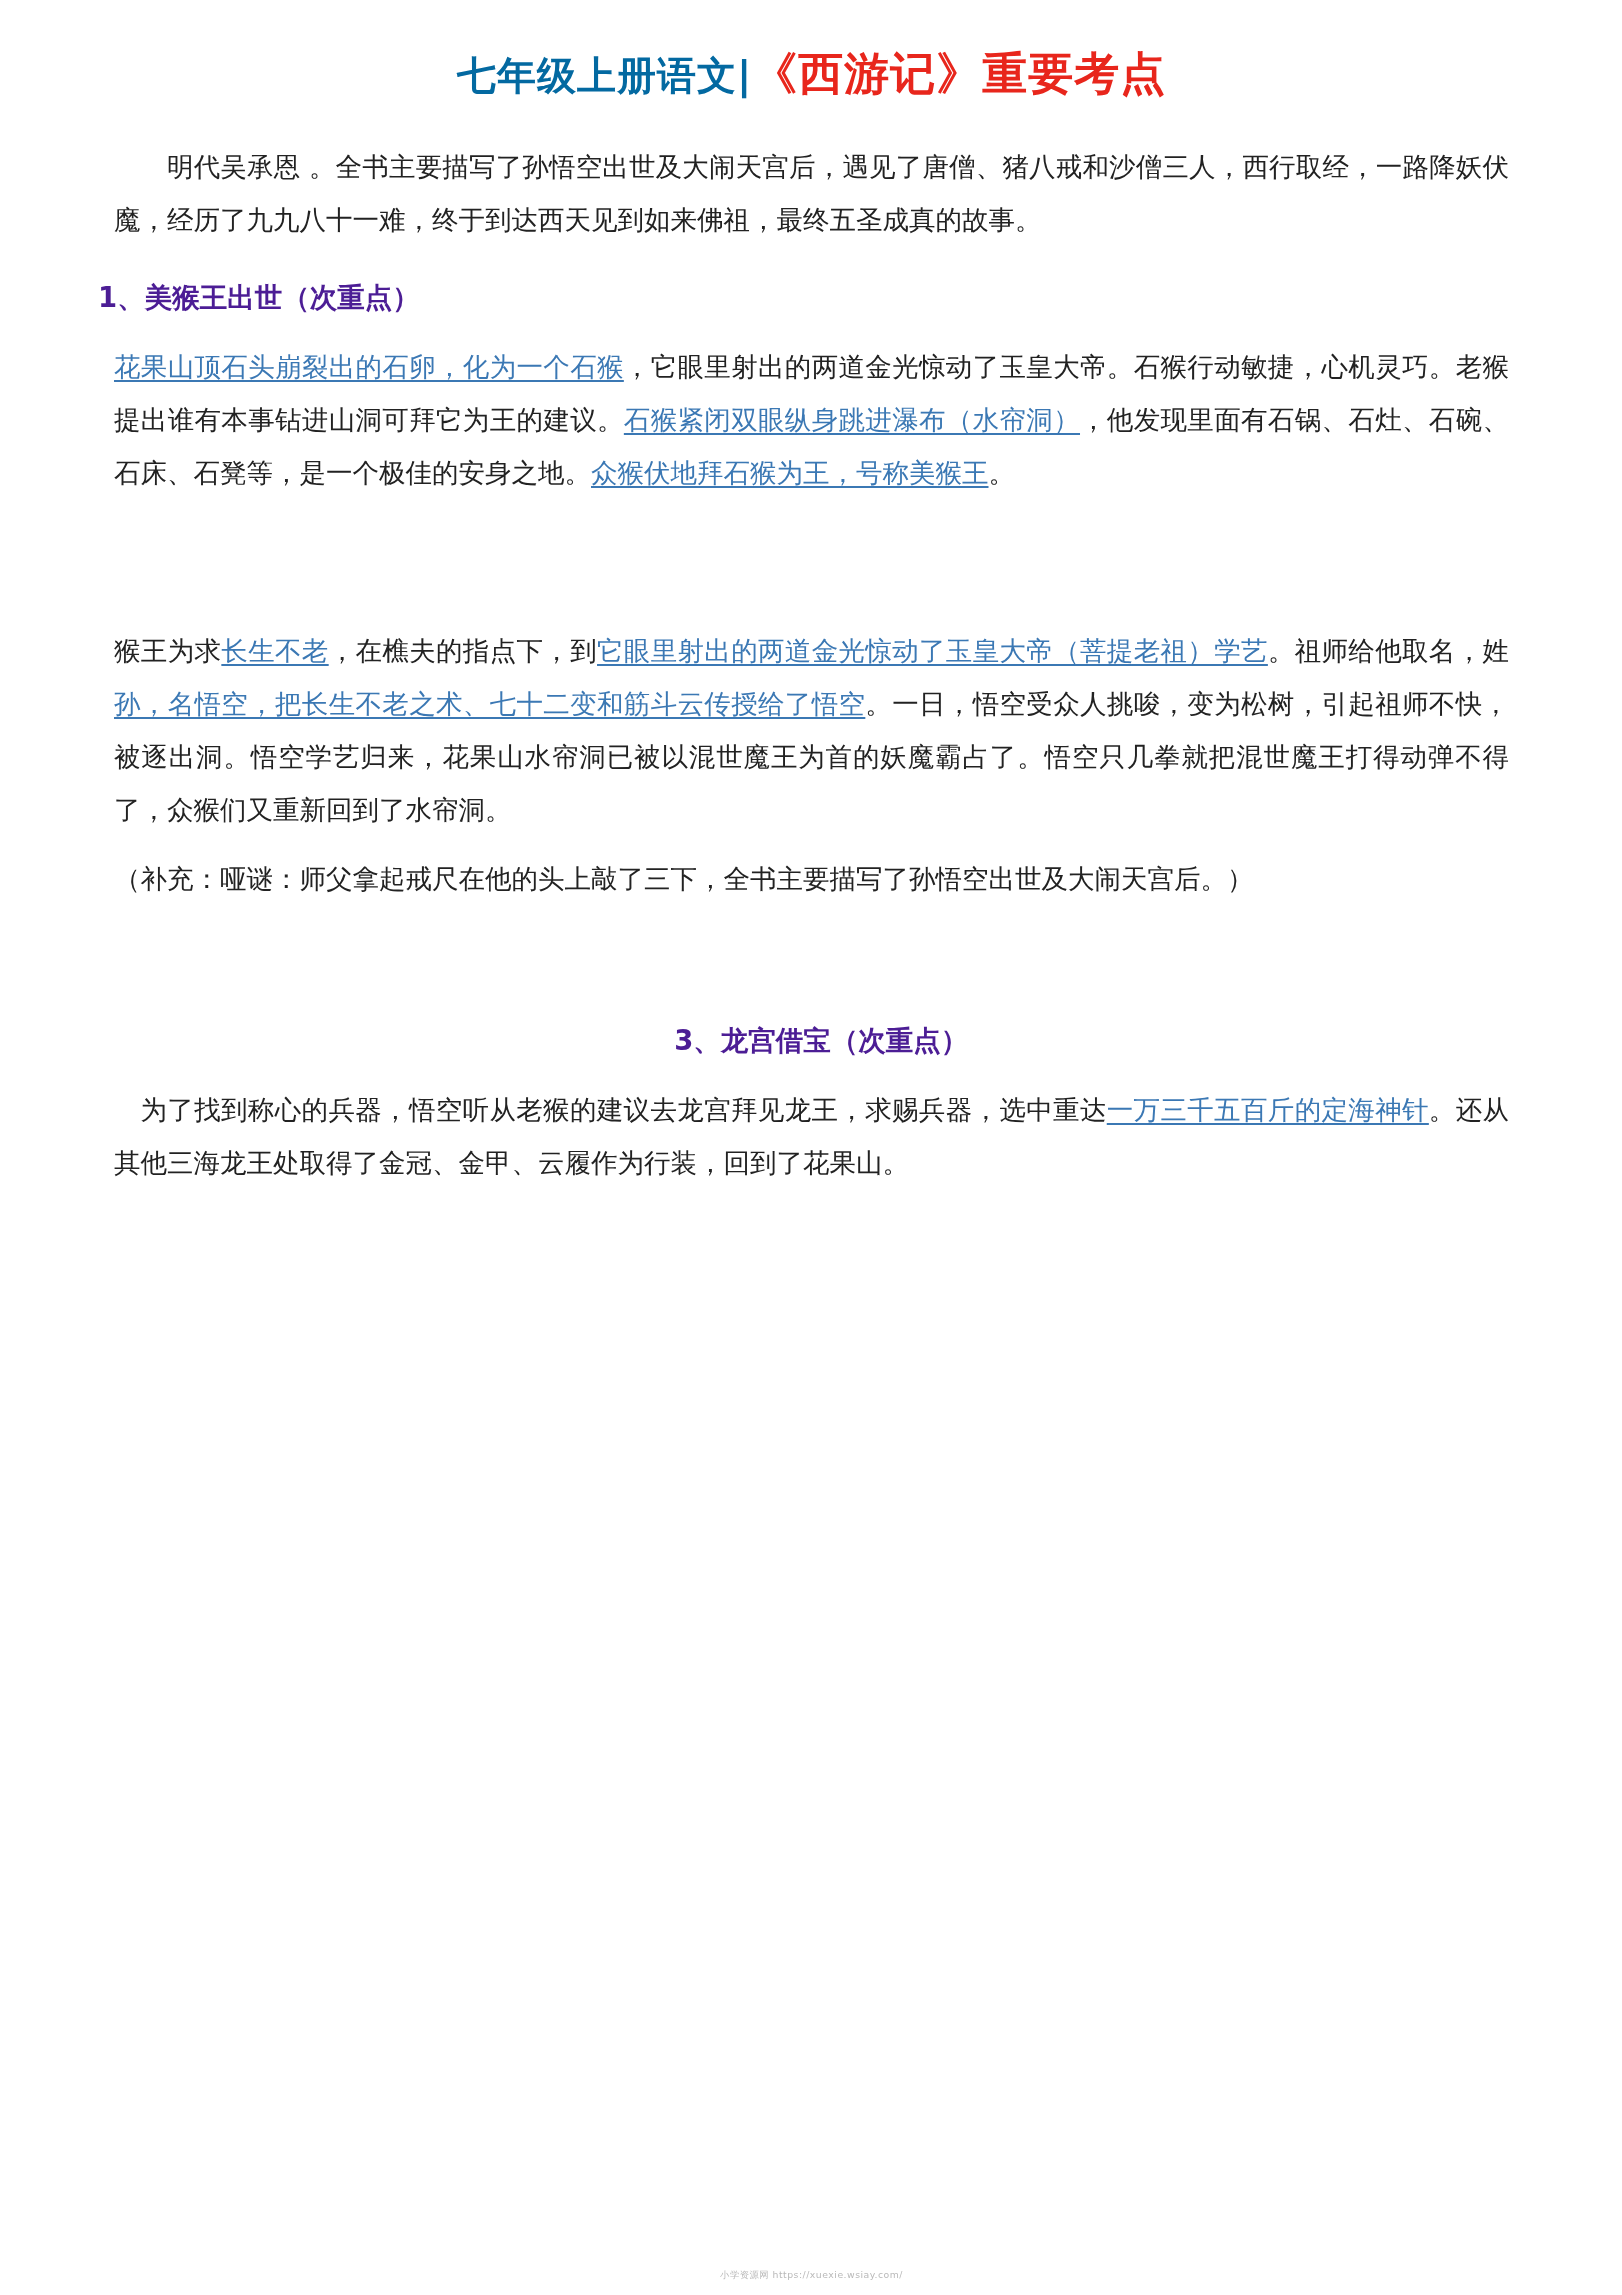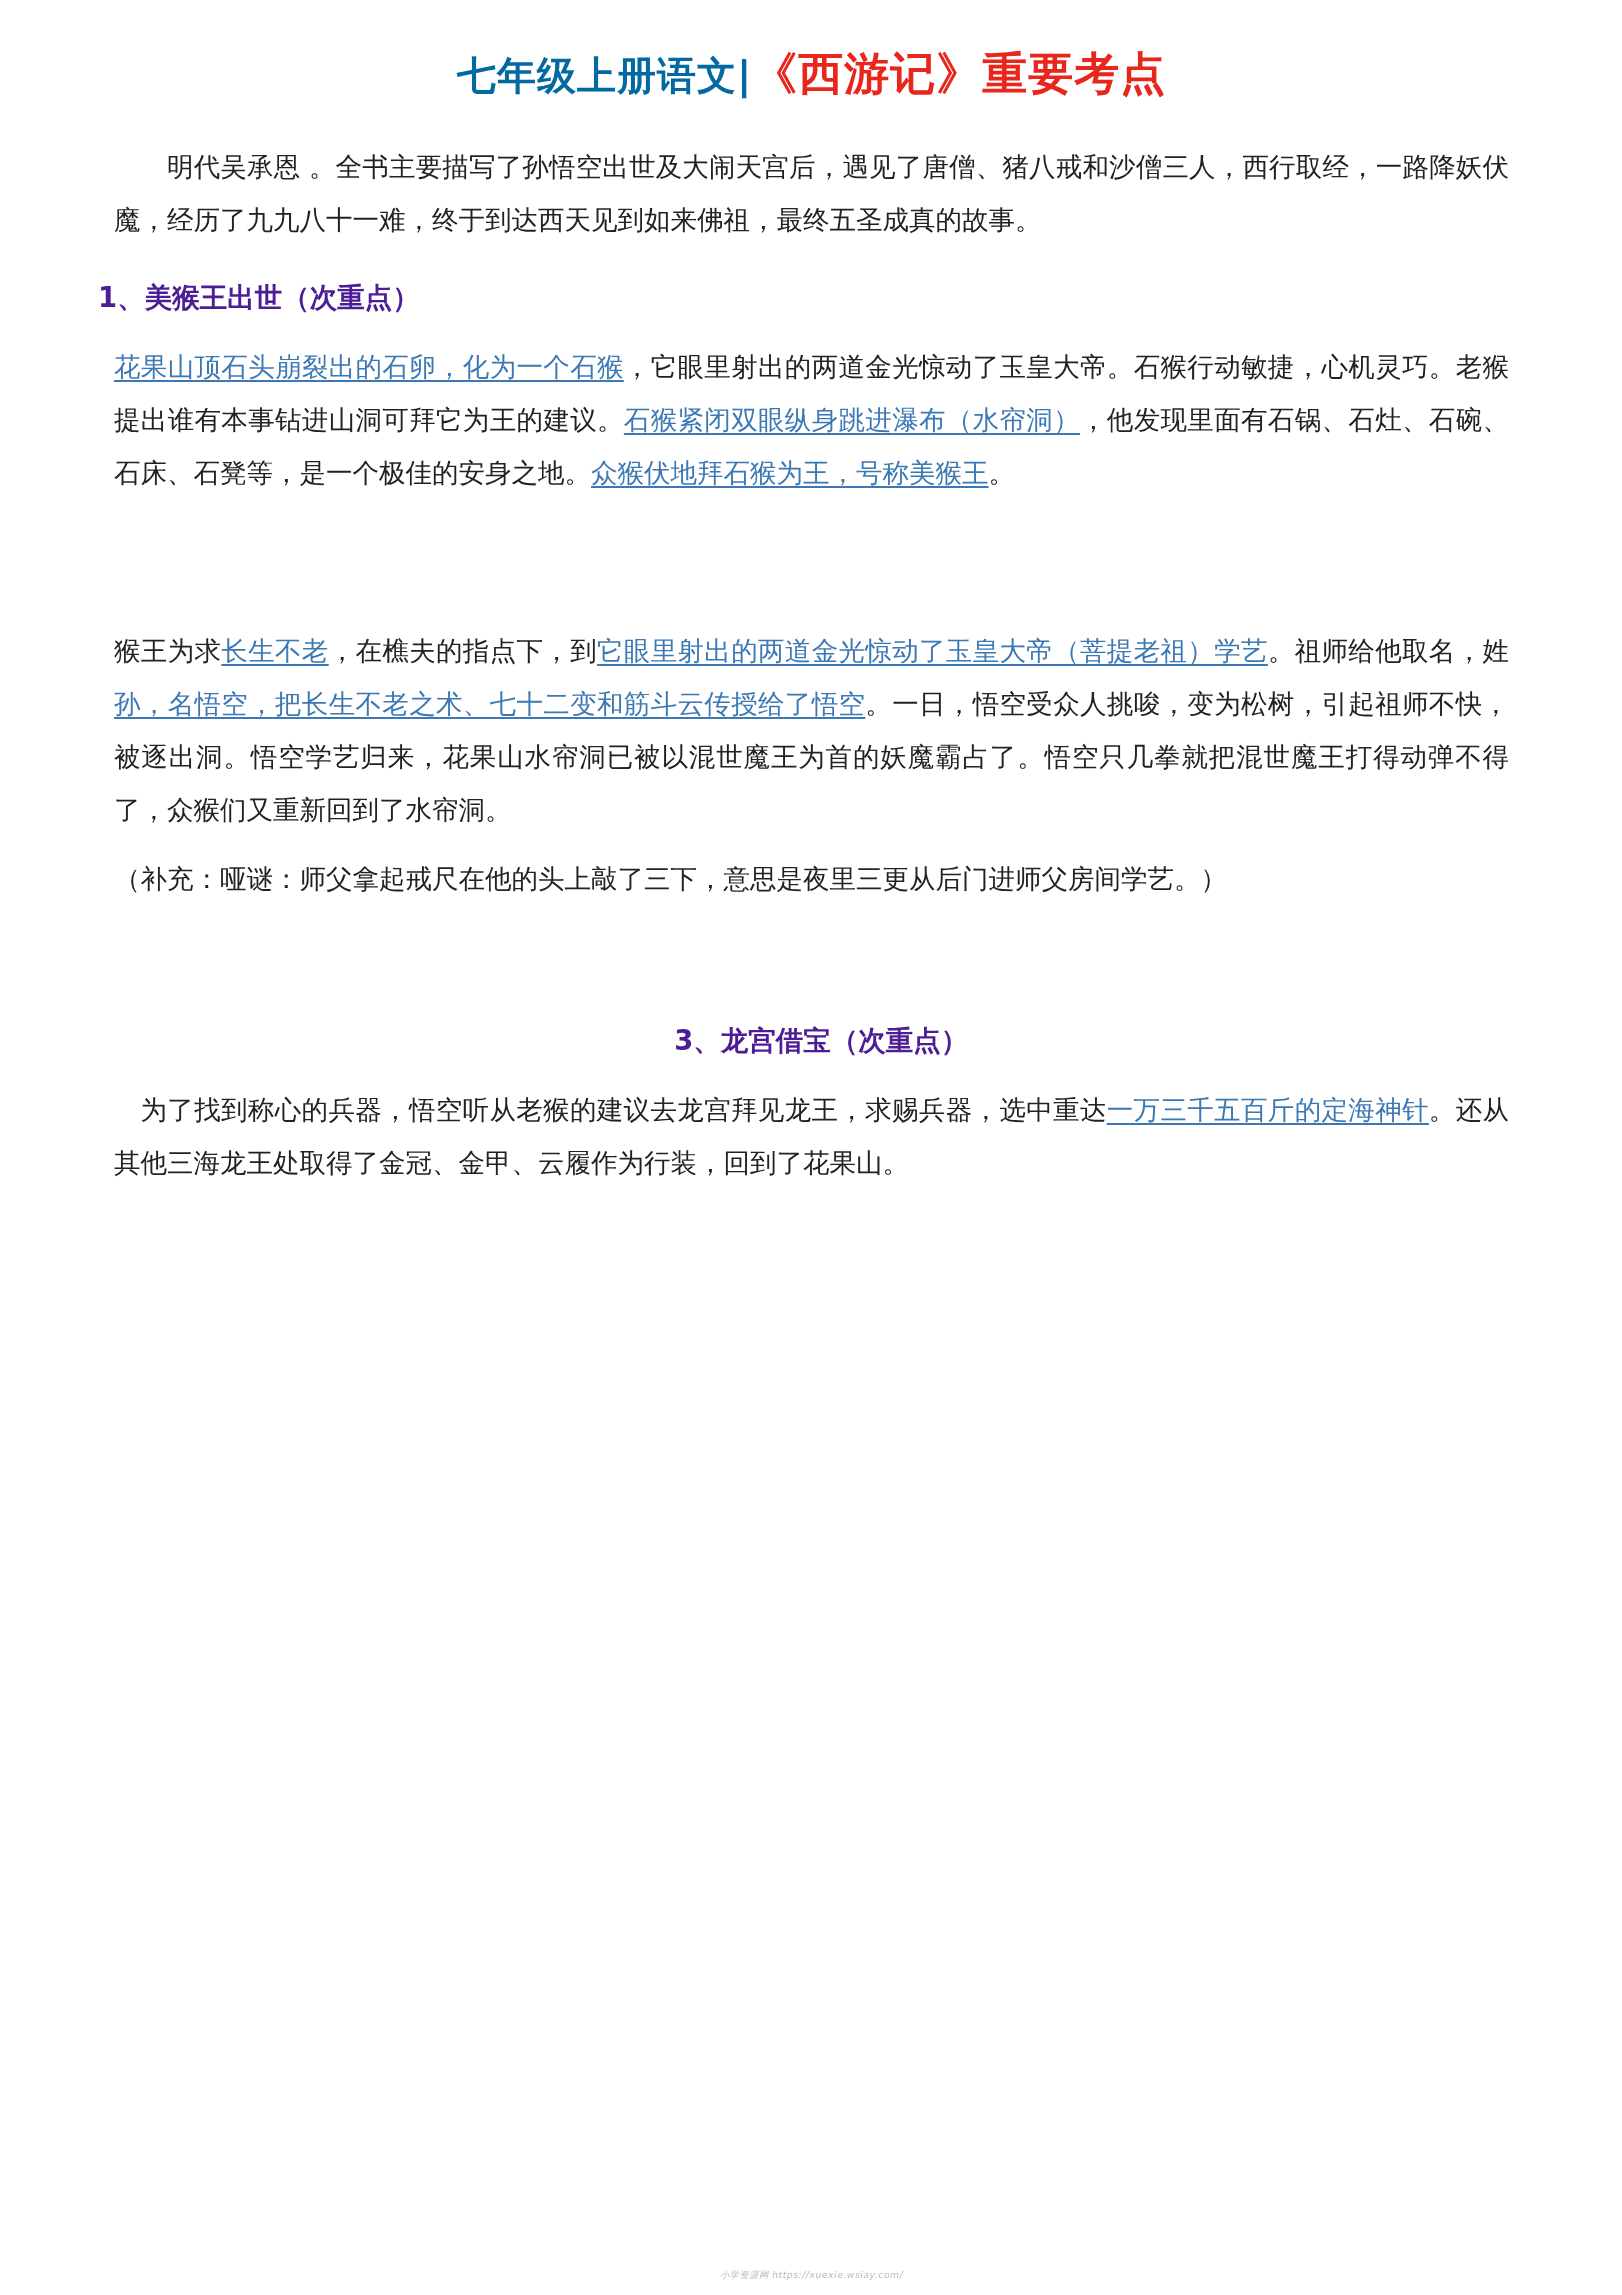--- a/index.html
+++ b/index.html
@@ -93,21 +93,20 @@
   .footer-watermark {
     position: absolute;
     left: 0;
     right: 0;
     bottom: 12.8px;
     text-align: center;
     font-family: "DejaVu Sans", "Liberation Sans", sans-serif;
     font-size: 9.3px;
     color: #b9b9b9;
     letter-spacing: 0.5px;
-    font-style: italic;
   }
 </style>
 </head>
 <body>
 
 <div class="page">
 
   <div class="title-block">
     <span class="title-black">七年级上册语文|</span><span class="title-red">《西游记》重要考点</span>
   </div>
@@ -115,21 +114,21 @@
   <div class="intro">
     <p class="para indent"><span>明代吴承恩 。全书主要描写了孙悟空出世及大闹天宫后，遇见了唐僧、猪八戒和沙</span><span>僧三人，西行取经，一路降妖伏魔，经历了九九八十一难，终于到达西天见到如来</span><span>佛祖，最终五圣成真的故事。</span></p>
   </div>
 
   <h2 class="heading">1、美猴王出世（次重点）</h2>
   <p class="para"><span class="hl">花果山顶石头崩裂出的石卵，化为一个石猴</span><span>，它眼里射出的两道金光惊动了玉皇大帝。石猴行动敏捷，心机灵巧。老猴提出谁有本事钻进山洞可拜它为王的建议。</span><span class="hl">石猴紧闭双眼纵身跳进瀑布（水帘洞）</span><span>，他发现里面有石锅、石灶、石碗、石床、石凳等，是一个极佳的安身之地。</span><span class="hl">众猴伏地拜石猴为王，号称美猴王</span><span>。</span></p>
 
   <div class="gap-lg"></div>
 
   <p class="para"><span>猴王为求</span><span class="hl">长生不老</span><span>，在樵夫的指点下，到</span><span class="hl">它眼里射出的两道金光惊动了玉皇大帝（菩提老祖）学艺</span><span>。祖师给他取名，姓</span><span class="hl">孙，名悟空，把长生不老之术、七十二变和筋斗云传授给了悟空</span><span>。一日，悟空受众人挑唆，变为松树，引起祖师不快，被逐出洞。悟空学艺归来，花果山水帘洞已被以混世魔王为首的妖魔霸占了。悟空只几拳就把混世魔王打得动弹不得了，众猴们又重新回到了水帘洞。</span></p>
-  <p class="para">（补充：哑谜：师父拿起戒尺在他的头上敲了三下，意思是夜里三更从后门进师父房间学艺。）</p>
+  <p class="para">（补充：哑谜：师父拿起戒尺在他的头上敲了三下，全书主要描写了孙悟空出世及大闹天宫后。）</p>
 
   <div class="gap-lg"></div>
 
   <h2 class="heading indent-half">3、龙宫借宝（次重点）</h2>
   <p class="para indent-half"><span>为了找到称心的兵器，悟空听从老猴的建议去龙宫拜见龙王，求赐兵器，选中重达</span><span class="hl">一万三千五百斤的定海神针</span><span>。还从其他三海龙王处取得了金冠、金甲、云履作为行装，回到了花果山。</span></p>
 
   <div class="footer-watermark">小学资源网 https://xuexie.wsiay.com/</div>
 
 </div>
 

